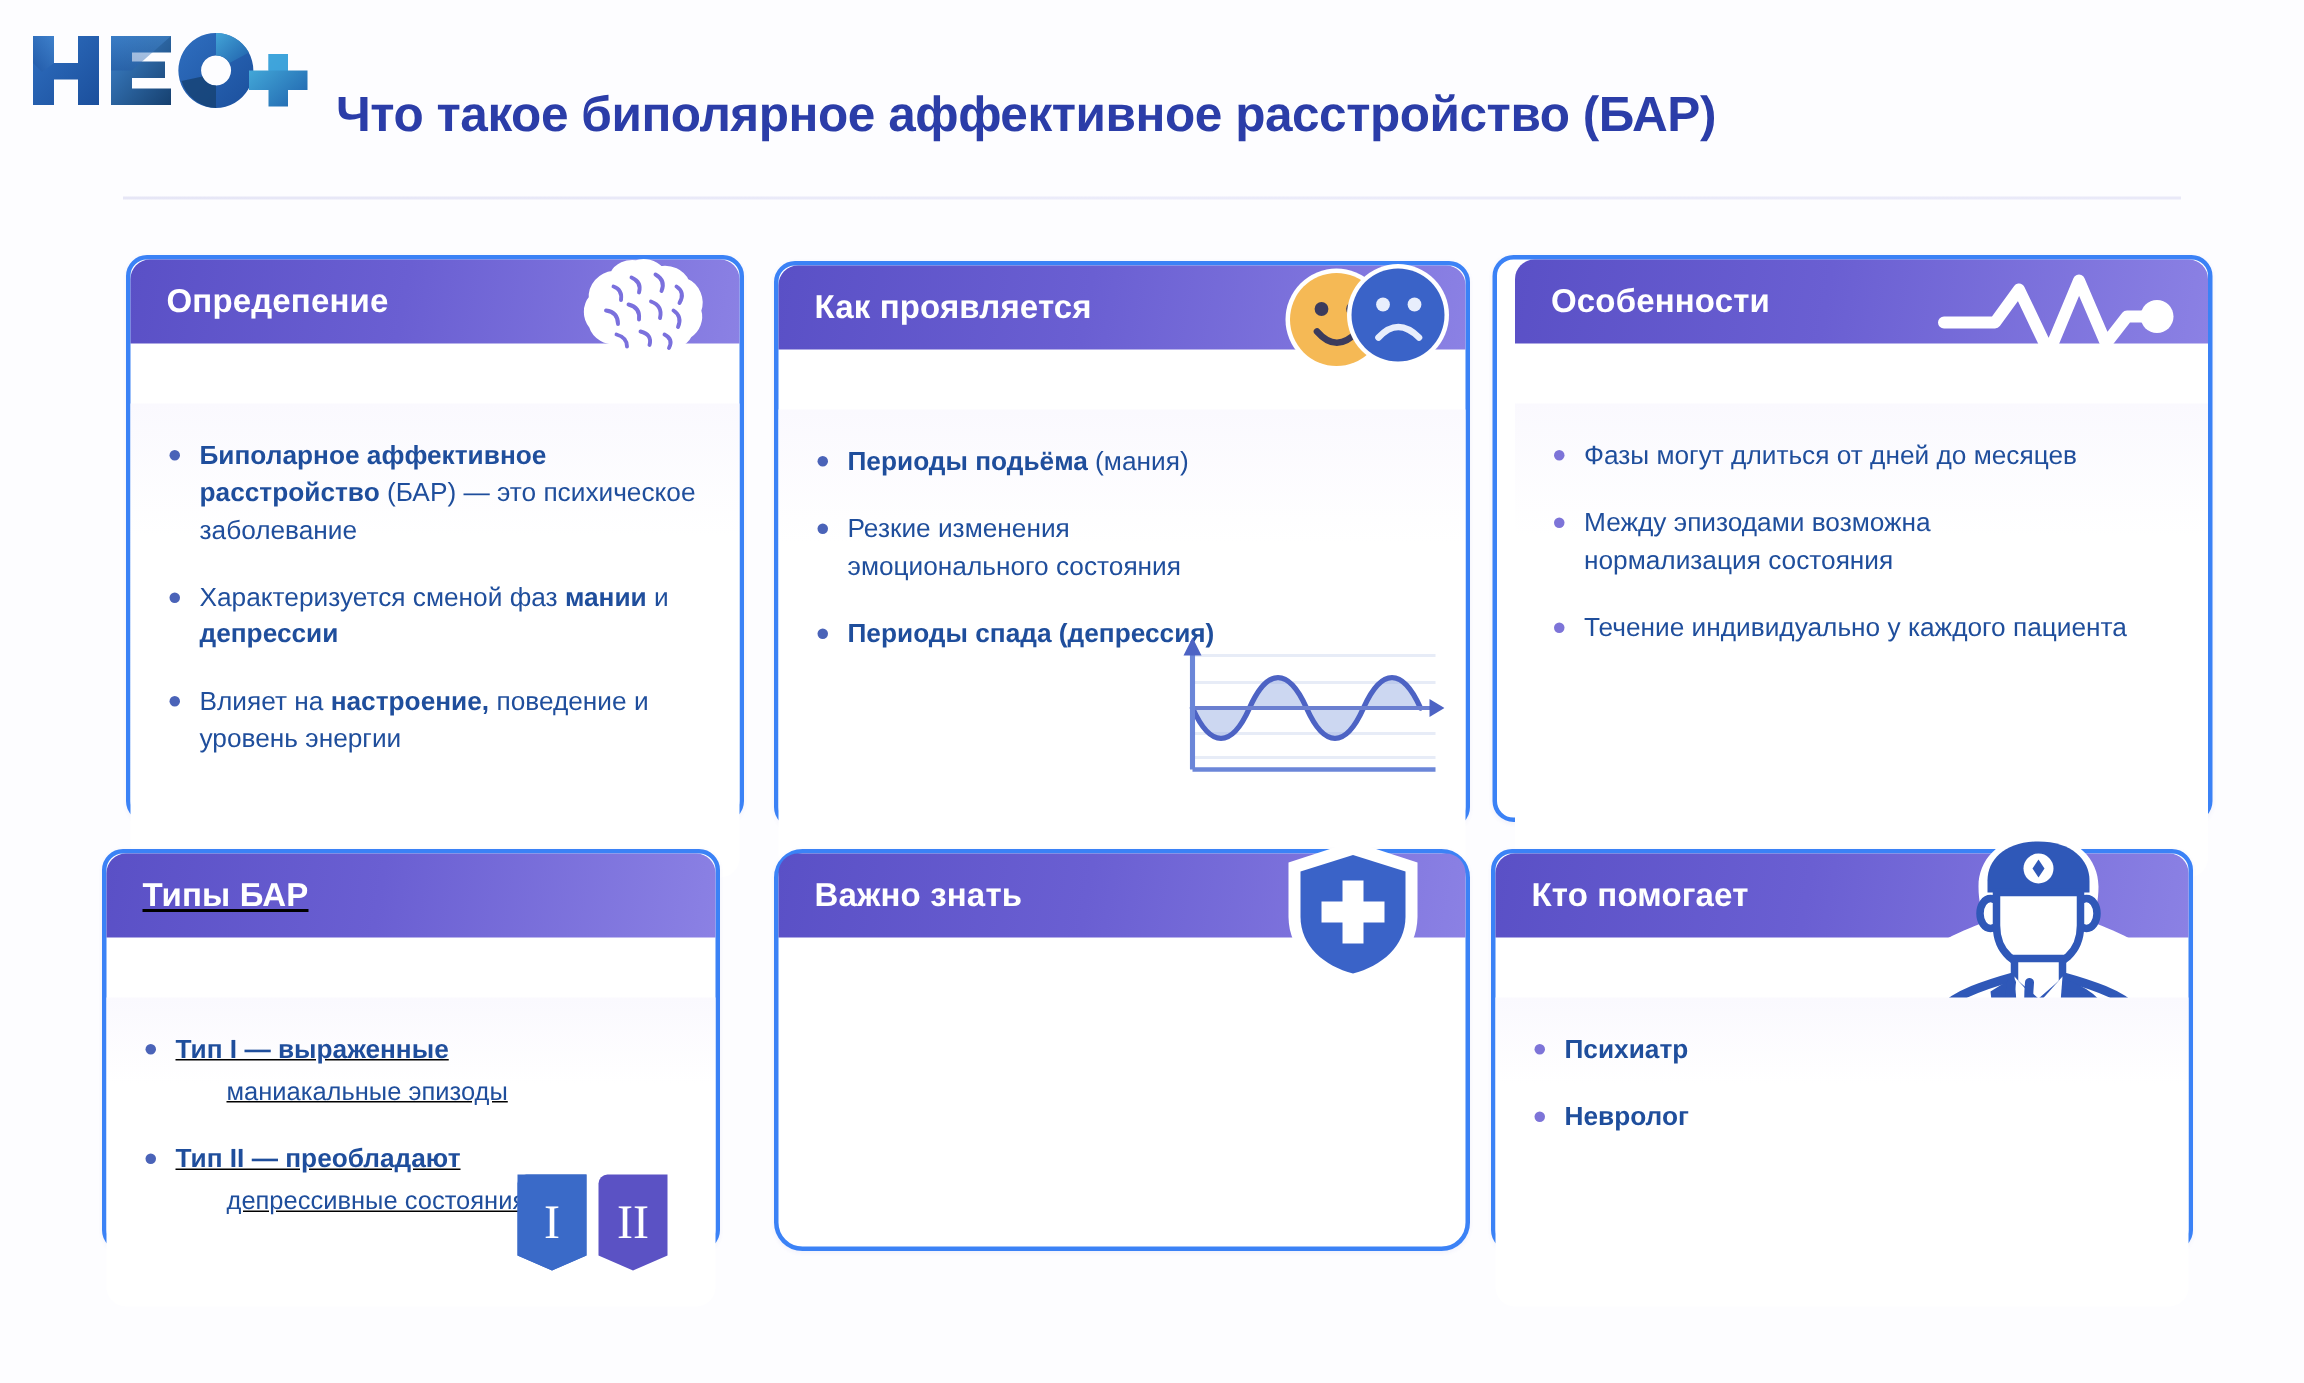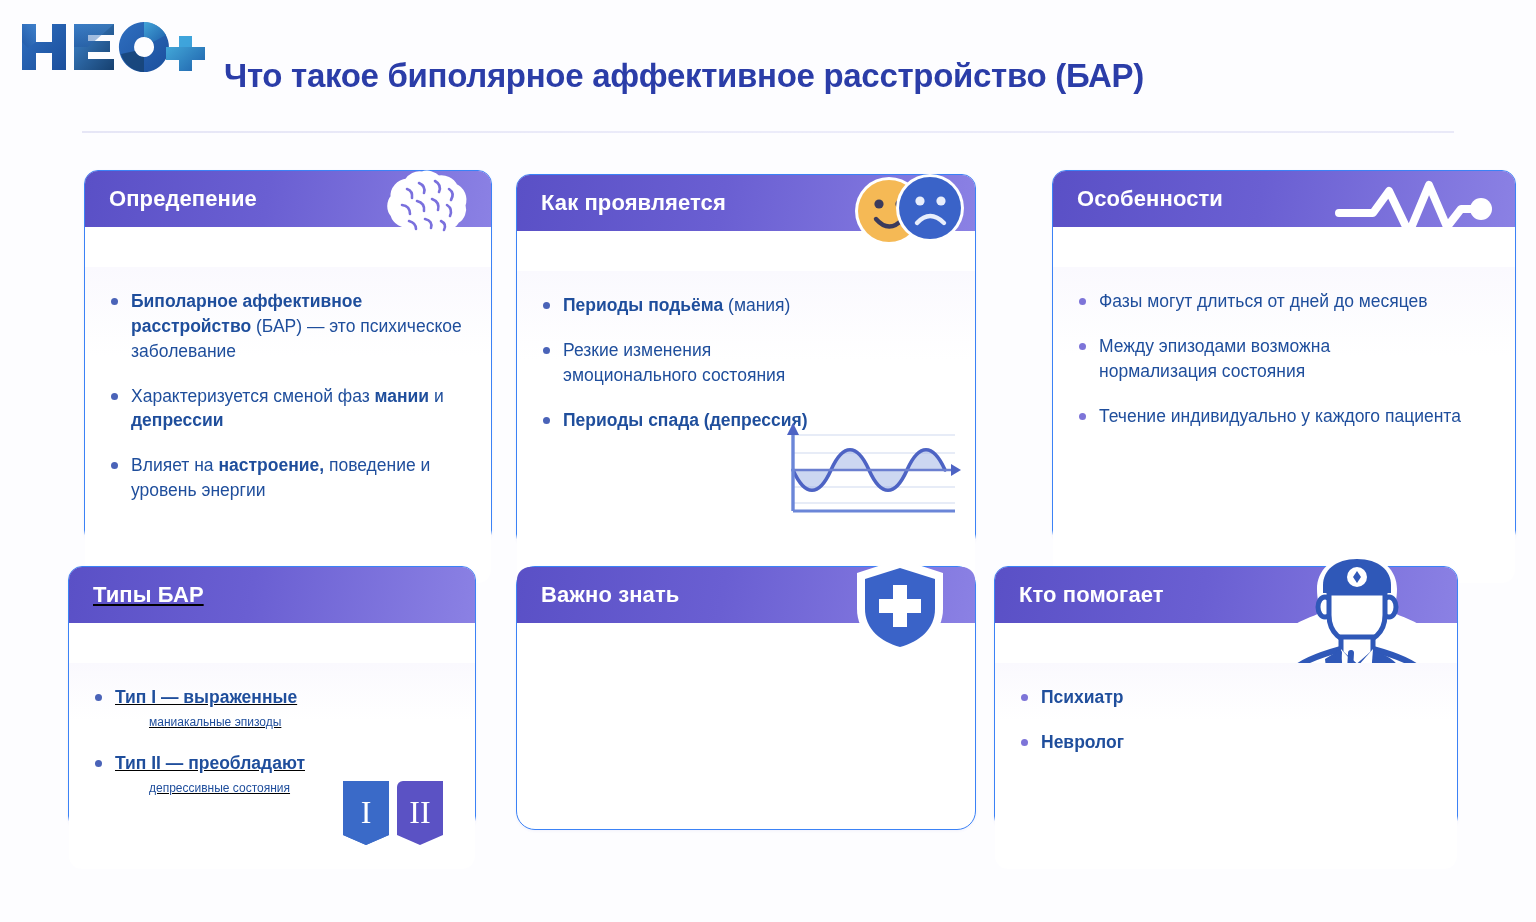--- a/index.html
+++ b/index.html
@@ -23,30 +23,30 @@
     font-size:33px;font-weight:bold;color:#2B3DA8;
     letter-spacing:-0.3px;white-space:nowrap;
     font-family:"Liberation Sans", sans-serif;
   }
   .divider{
     position:absolute;left:82px;top:131px;width:1372px;height:2px;
     background:linear-gradient(to right,#e6e6f6,#ececfa 50%,#e9e9f8);
   }
   .card{
     background:#ffffff;
-    border:1px solid #3b82f6;
+    border:3px solid #3b82f6;
     border-radius:14px;
     box-shadow:0 1px 3px rgba(90,82,200,.07);
     overflow:visible;
     position:absolute;
   }
   
   #card-1{left:84px;  top:170px; width:406px; height:372px;}
   #card-2{left:516px; top:174px; width:458px; height:372px;}
-  #card-3{left:1052px; top:170px; width:462px; height:372px;}
+  #card-3{left:995px; top:170px; width:462px; height:372px;padding-left:12px;}
   #card-4{left:68px;  top:566px; width:406px; height:262px;text-decoration:underline;}
   #card-5{left:516px; top:566px; width:458px; height:262px;border-radius:19px;}
   #card-6{left:994px; top:566px; width:462px; height:262px;}
 
   .card-head{
     position:relative;
     height:56px;
     border-radius:13px 13px 0 0;
     background:linear-gradient(100deg,#5A50C6 0%,#6A5FD2 45%,#8b81e4 100%);
     display:flex;align-items:center;
@@ -93,21 +93,21 @@
   #faces-icon{right:8px;top:-8px;}
   #ekg-icon{right:14px;top:4px;}
   #shield-icon{right:26px;top:-12px;}
   #doctor-icon{right:20px;top:-18px;}
   #types-icon{position:absolute;right:26px;bottom:22px;}
 
   .wave-icon{position:absolute;right:14px;bottom:72px;}
 
   
   .c4 li{margin-bottom:12px;}
-  .c4 .sub-line{margin-top:4px;font-size:12px;}
+  .c4 .sub-line{margin-top:4px;font-size:17px;}
 </style>
 </head>
 <body>
 
 <div class="page">
 
   <div class="brand">
     <svg width="190" height="62" viewBox="0 0 190 62">
       <defs>
         <linearGradient id="g1" x1="0" y1="0" x2="1" y2="1">

